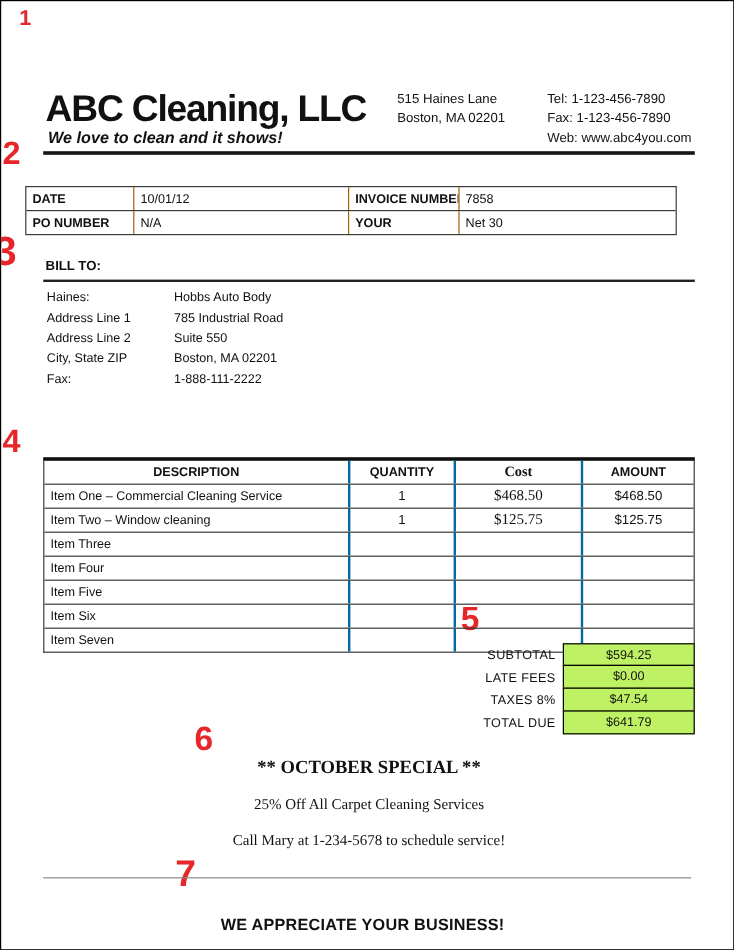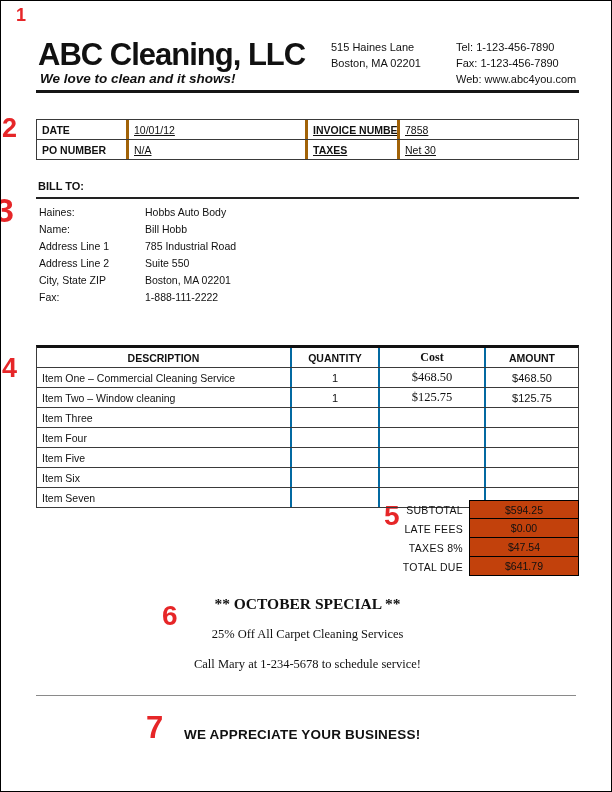--- a/index.html
+++ b/index.html
@@ -6,40 +6,40 @@
   .page{
     position:relative;
     width:612px;height:792px;
     box-sizing:border-box;
     border:1px solid #000;
     background:#fff;
     overflow:hidden;
     font-family:"Liberation Sans", sans-serif;
     color:#111;
   }
-  .abs{position:absolute;}
+  .abs{position:absolute;margin-top:36px;}
   .marker{
     position:absolute;
     color:#e62628;
     font-weight:bold;
     font-family:"Liberation Sans", sans-serif;
     line-height:1;
   }
   
   .company{left:37px;top:36px;font-size:31px;font-weight:bold;letter-spacing:-1px;white-space:nowrap;}
   .tagline{left:39px;top:70px;font-size:13.5px;font-weight:bold;font-style:italic;white-space:nowrap;}
   .addr{left:330px;top:38px;font-size:11px;line-height:16px;}
   .contact{left:455px;top:38px;font-size:11px;line-height:16px;}
   .header-rule{left:35px;top:89px;width:543px;height:3px;background:#161616;}
   
-  .mtable{left:35px;top:118px;width:543px;border:1px solid #3a3a3a;box-sizing:border-box;font-size:10.5px;}
+  .mtable{left:20px;top:118px;width:543px;border:1px solid #3a3a3a;box-sizing:border-box;font-size:10.5px;}
   .mrow{display:flex;height:19px;}
   .mrow + .mrow{border-top:1px solid #3a3a3a;}
   .mcell{box-sizing:border-box;display:flex;align-items:center;padding-left:5px;overflow:hidden;white-space:nowrap;}
-  .mcell + .mcell{border-left:3px solid #a16207;text-decoration:underline;}
+  .mcell + .mcell{border-left:1px solid #a16207;}
   .mlabel{font-weight:bold;}
   .mc1{width:89px;} .mc2{width:179px;} .mc3{width:92px;} .mc4{flex:1;}
   
   .billto-head{left:37px;top:179px;font-size:11px;font-weight:bold;}
   .billto-rule{left:35px;top:196px;width:543px;height:2px;background:#222;}
   .billto{left:35px;top:202px;width:400px;font-size:10.5px;}
   .brow{display:flex;height:17px;align-items:center;}
   .blabel{width:90px;padding-left:3px;}
   .bvalue{flex:1;padding-left:16px;}
   
@@ -54,21 +54,21 @@
   .ic-amt{flex:1;}
   .ihead .icell{font-weight:bold;}
   .ihead .serifhead{font-family:"Liberation Serif", serif;font-size:12px;}
   .cost-val{font-family:"Liberation Serif", serif;font-size:12.5px;}
   .amt-val{font-size:11px;}
   .qty-val{font-size:11px;}
   
   .totals{left:35px;top:499px;width:543px;font-size:10.5px;}
   .trow{display:flex;height:19px;}
   .tlabel{flex:1;display:flex;align-items:center;justify-content:flex-end;padding-right:6px;letter-spacing:0.3px;}
-  .tbox{width:110px;box-sizing:border-box;border:1px solid #000;display:flex;align-items:center;justify-content:center;background:#c2410c;}
+  .tbox{width:110px;box-sizing:border-box;border:1px solid #000;display:flex;align-items:center;justify-content:center;background:#bef264;}
   .trow + .trow .tbox{margin-top:-1px;height:20px;}
   
   .promo-title{left:35px;top:594px;width:543px;text-align:center;font-family:"Liberation Serif", serif;font-weight:bold;font-size:15.5px;}
   .promo-line1{left:35px;top:626px;width:543px;text-align:center;font-family:"Liberation Serif", serif;font-size:12.5px;}
   .promo-line2{left:35px;top:656px;width:543px;text-align:center;font-family:"Liberation Serif", serif;font-size:12.5px;}
   .footer-rule{left:35px;top:694px;width:540px;height:1px;background:#8a8a8a;}
   .footer-msg{left:183px;top:726px;font-size:13.5px;font-weight:bold;letter-spacing:0.2px;white-space:nowrap;}
 </style>
 </head>
 <body>
@@ -99,35 +99,31 @@
   <div class="abs mtable">
     <div class="mrow">
       <div class="mcell mc1 mlabel">DATE</div>
       <div class="mcell mc2">10/01/12</div>
       <div class="mcell mc3 mlabel">INVOICE NUMBER</div>
       <div class="mcell mc4">7858</div>
     </div>
     <div class="mrow">
       <div class="mcell mc1 mlabel">PO NUMBER</div>
       <div class="mcell mc2">N/A</div>
-      <div class="mcell mc3 mlabel">TAXES</div>
+      <div class="mcell mc3 mlabel">YOUR</div>
       <div class="mcell mc4">Net 30</div>
     </div>
   </div>
 
   <div class="abs billto-head">BILL TO:</div>
   <div class="abs billto-rule"></div>
   <div class="abs billto">
     <div class="brow">
       <div class="blabel">Haines:</div>
       <div class="bvalue">Hobbs Auto Body</div>
-    </div>
-    <div class="brow">
-      <div class="blabel">Name:</div>
-      <div class="bvalue">Bill Hobb</div>
     </div>
     <div class="brow">
       <div class="blabel">Address Line 1</div>
       <div class="bvalue">785 Industrial Road</div>
     </div>
     <div class="brow">
       <div class="blabel">Address Line 2</div>
       <div class="bvalue">Suite 550</div>
     </div>
     <div class="brow">

